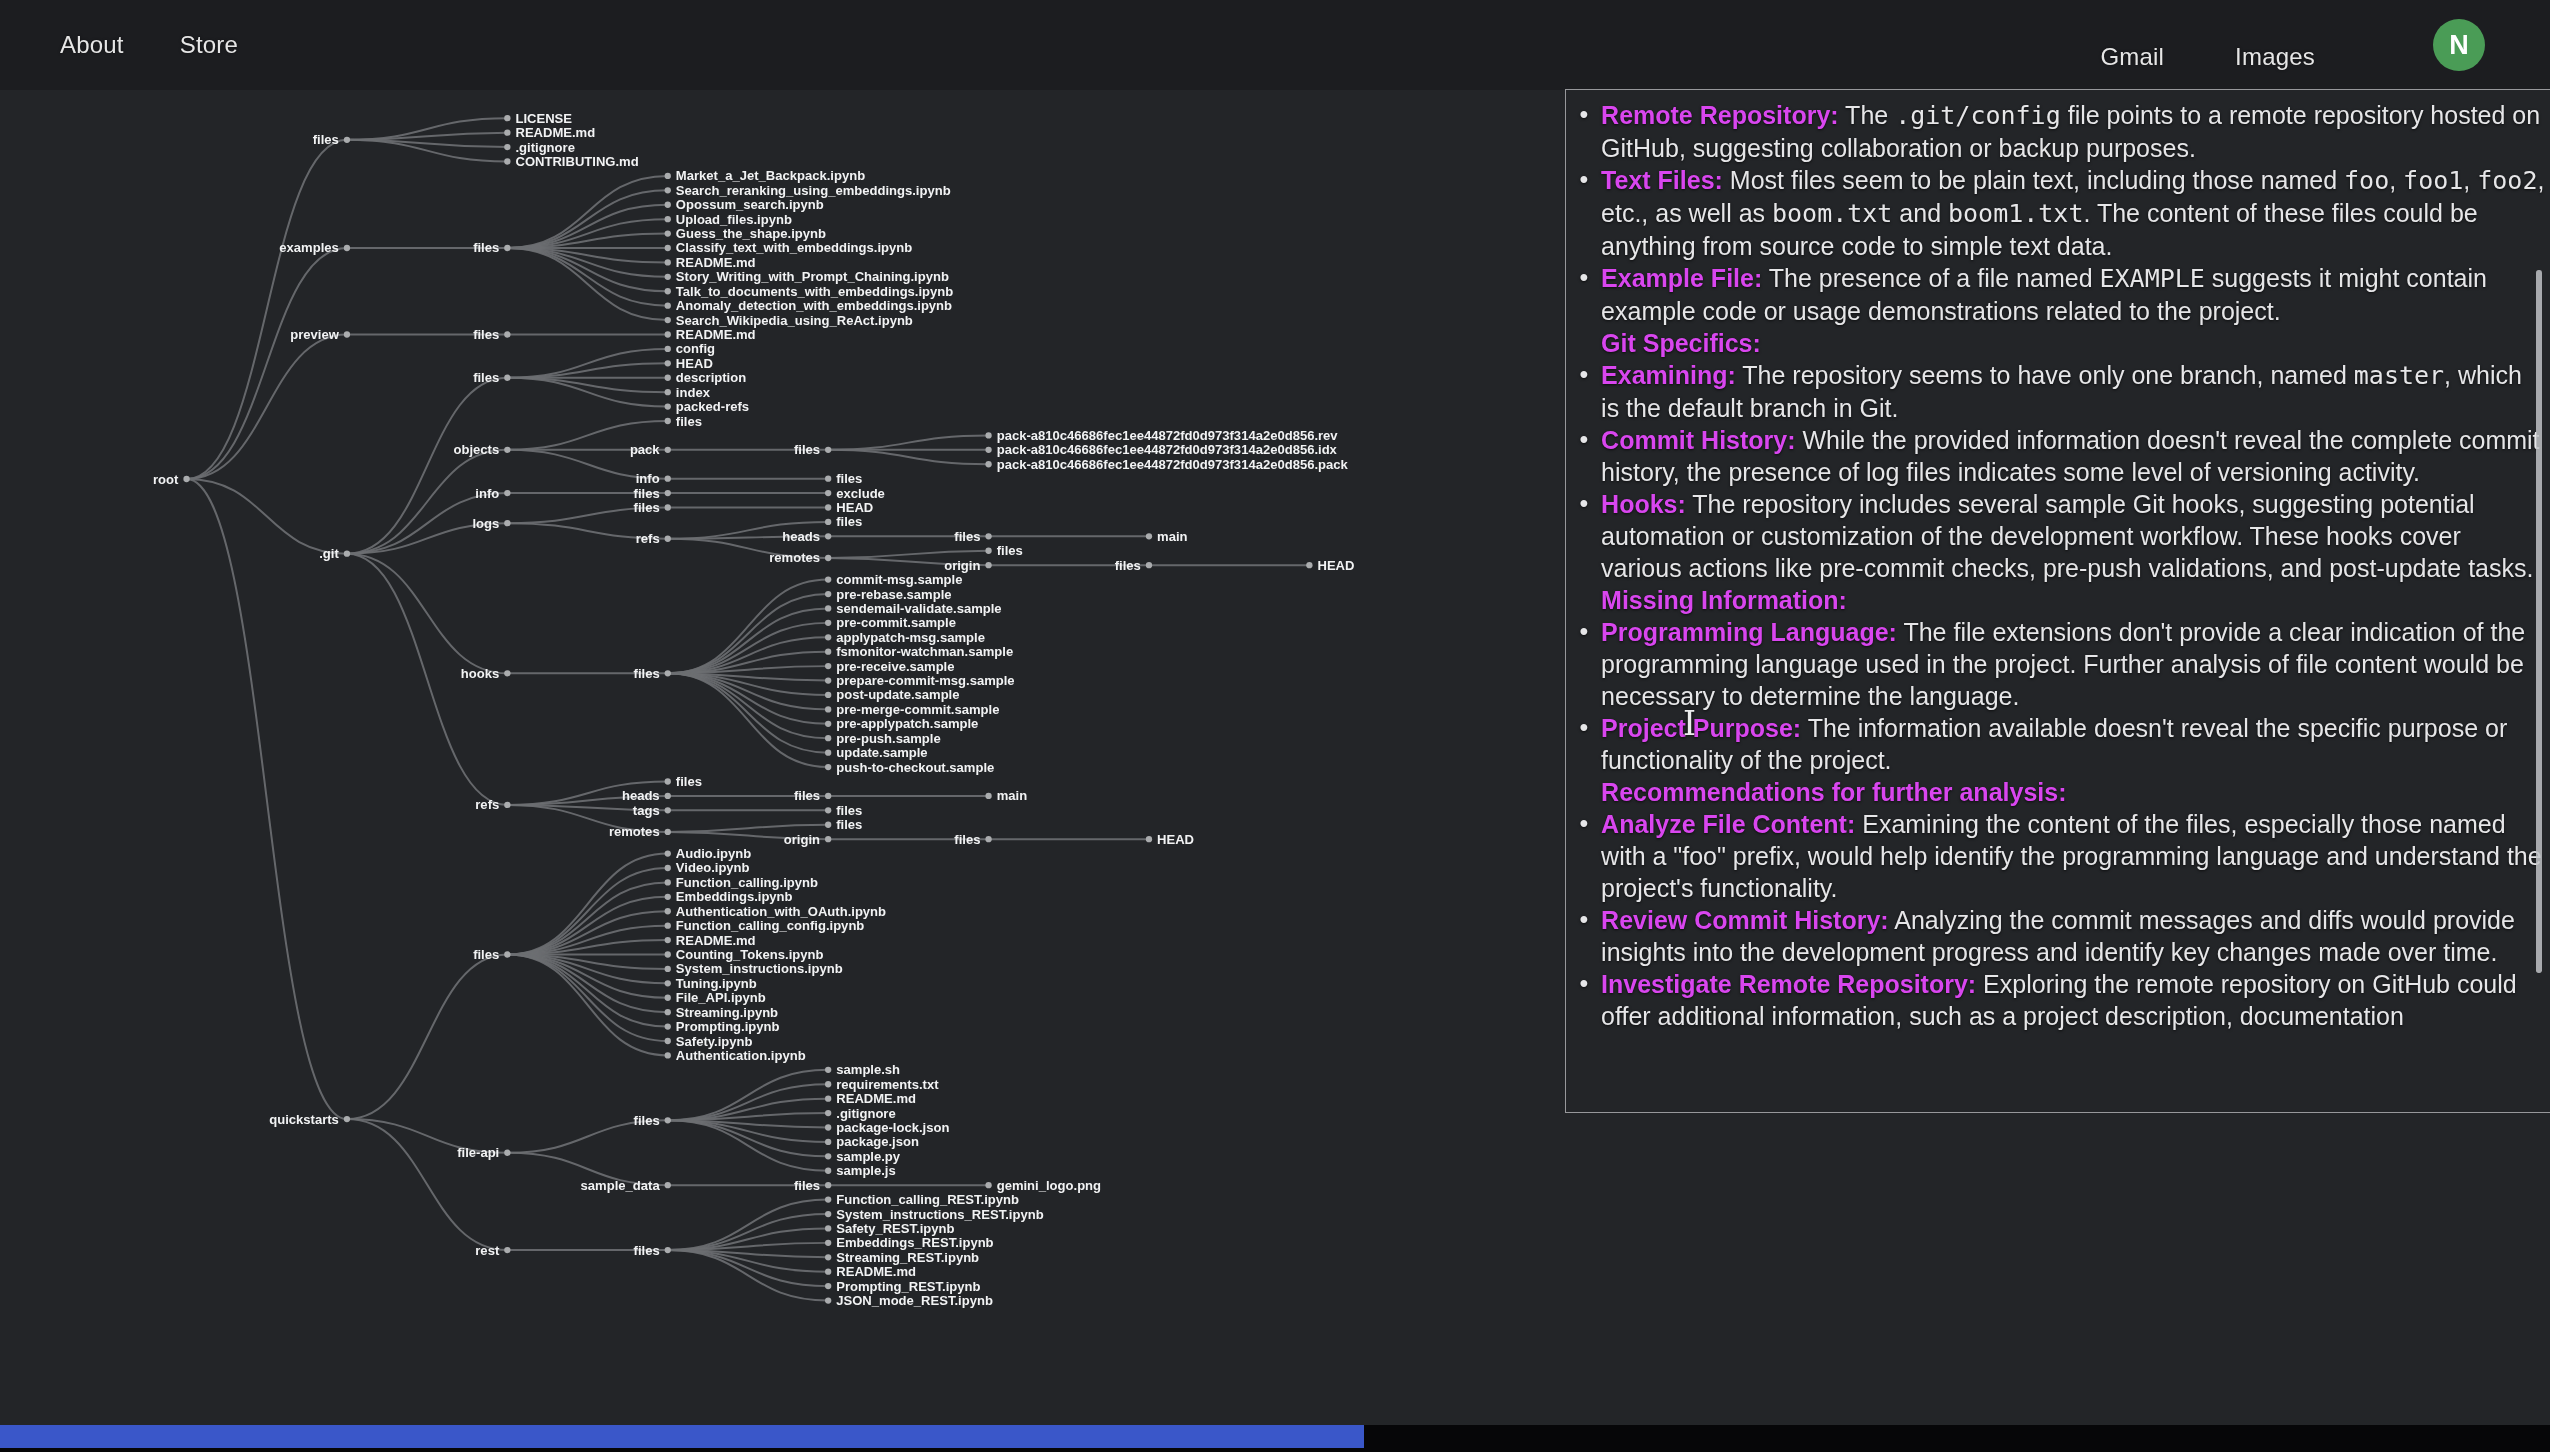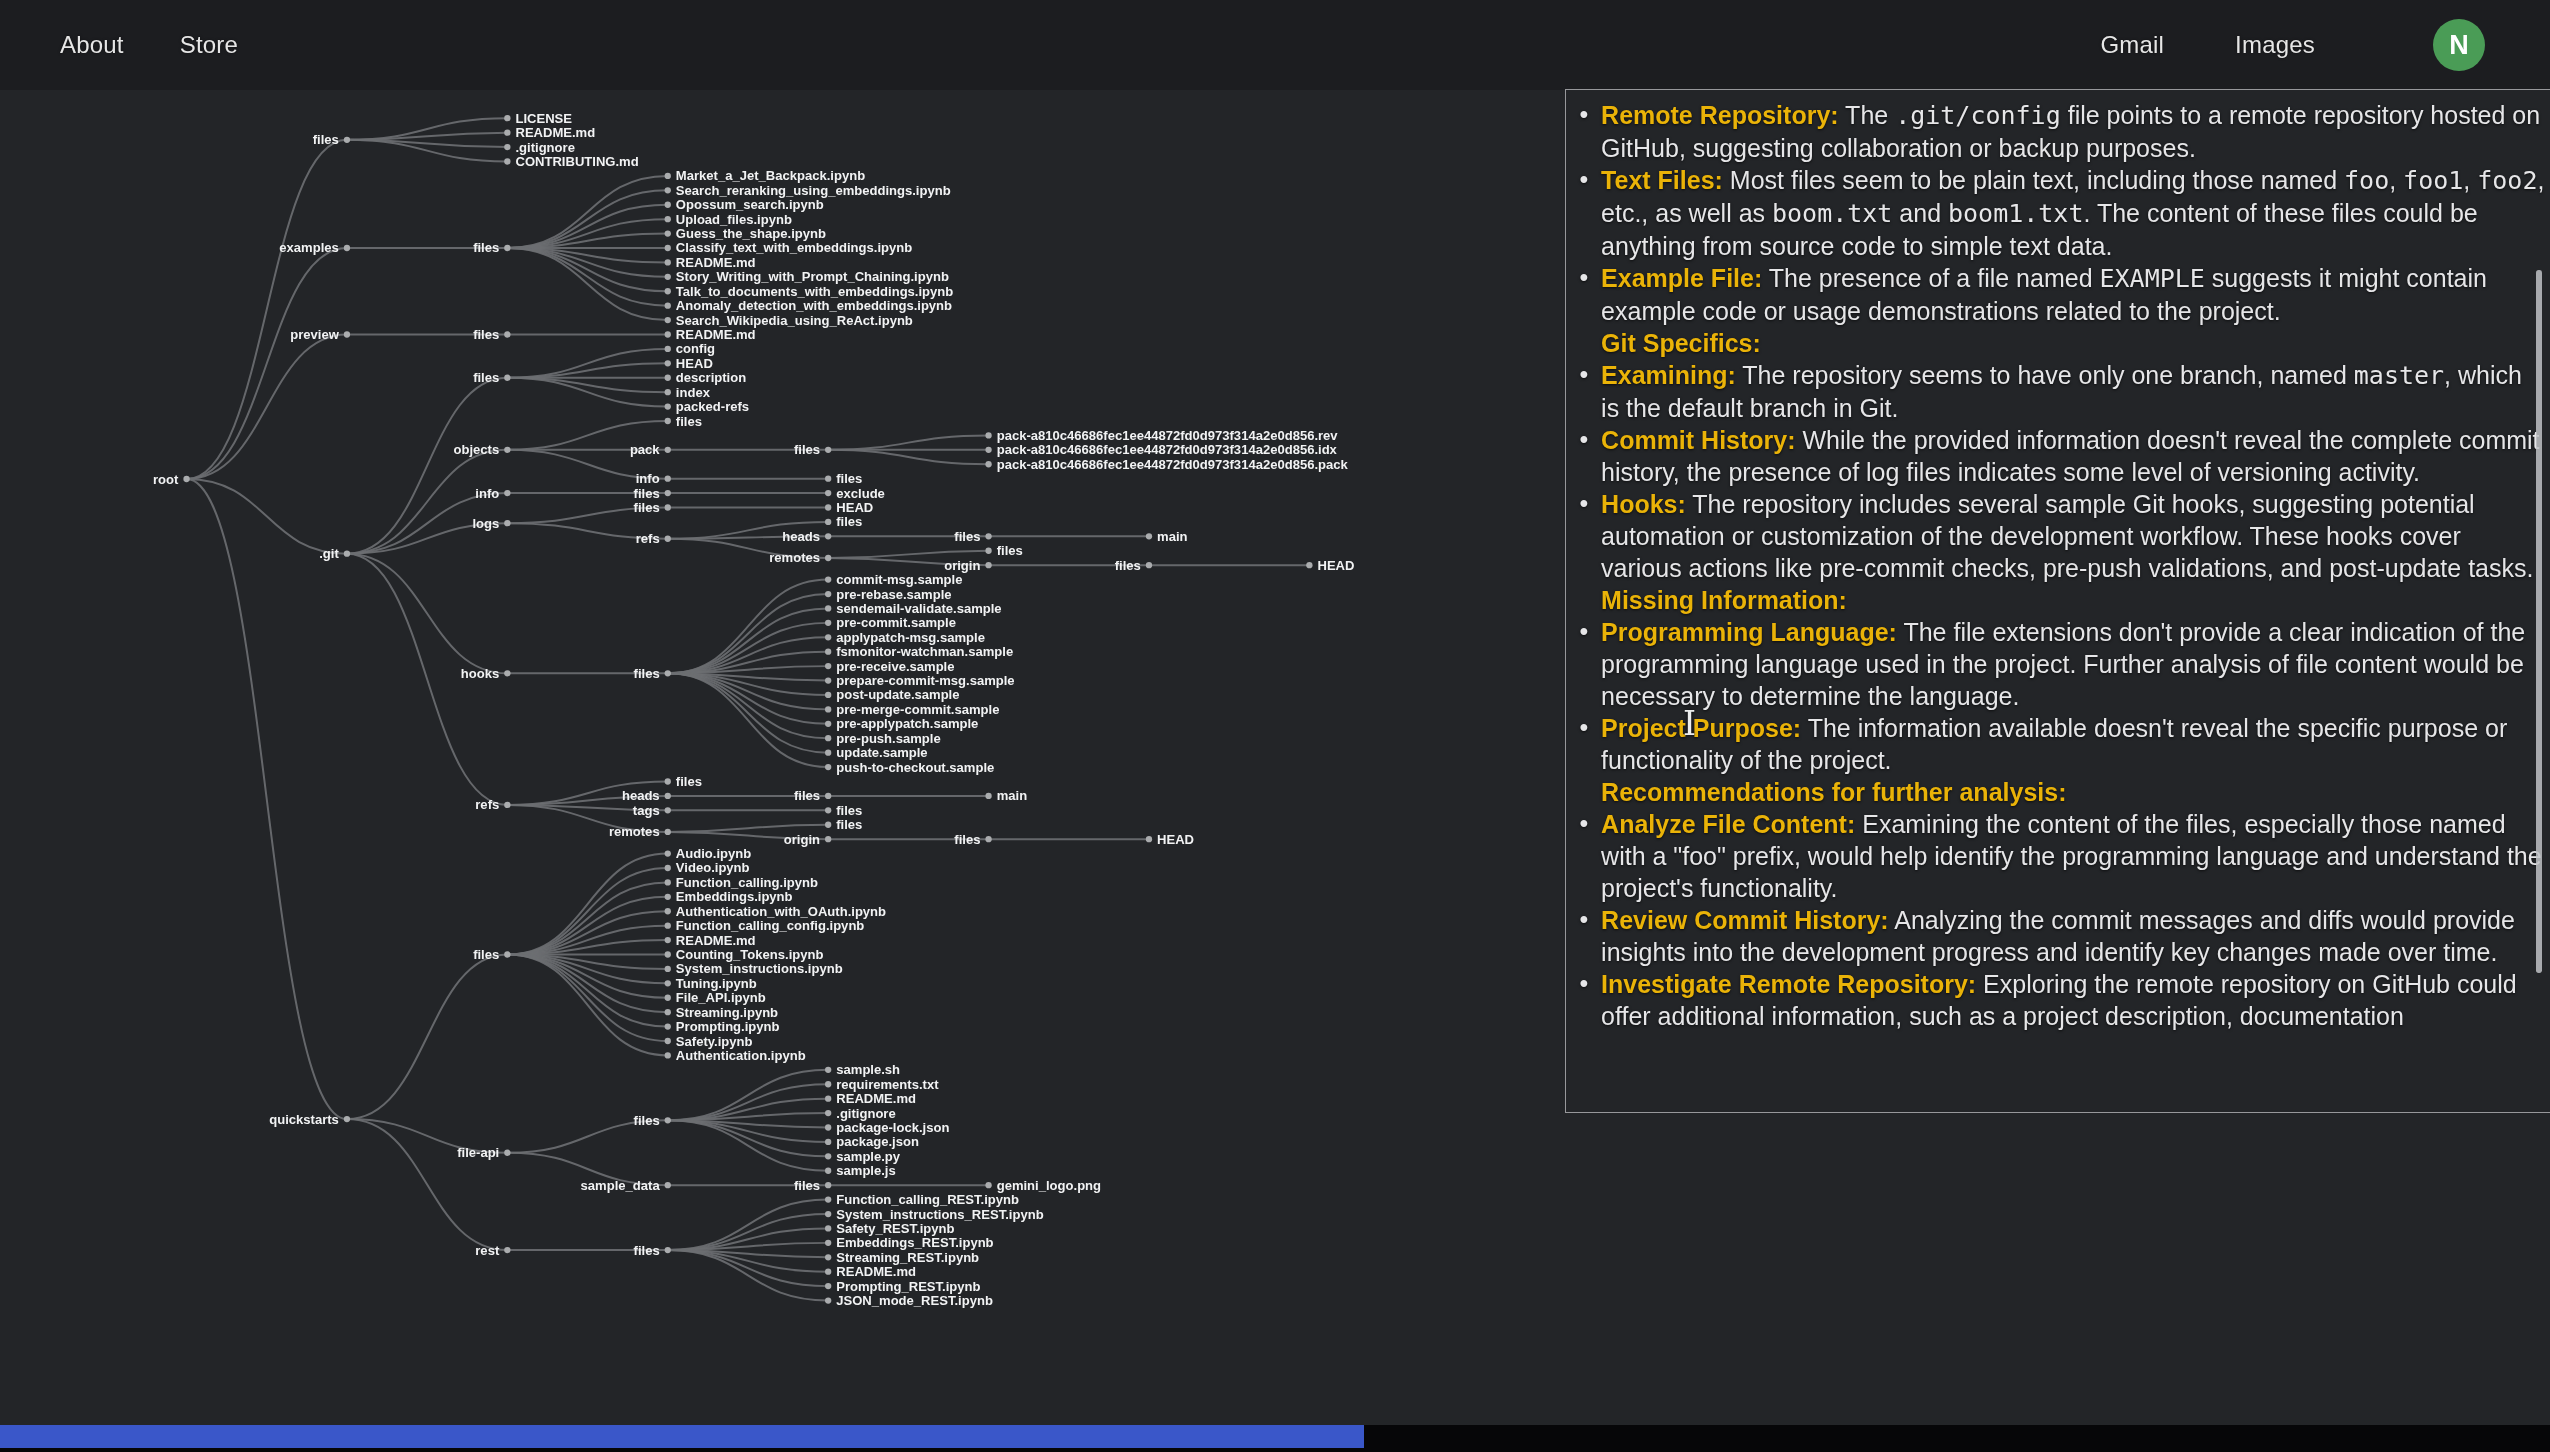--- a/index.html
+++ b/index.html
@@ -8,21 +8,21 @@
     background:#232528;
     font-family:"Liberation Sans", sans-serif;
   }
   
   .topbar{
     position:absolute;left:0;top:0;width:100%;height:90px;
     background:#1c1d20;box-sizing:border-box;
     display:flex;align-items:center;justify-content:space-between;
     padding:0 65px 0 60px;
   }
-  .nav-group{display:flex;align-items:center;gap:56px;}
+  .nav-group{display:flex;align-items:flex-end;gap:56px;}
   .nav-link{
     color:#e6e6e6;font-size:24px;letter-spacing:0.2px;cursor:pointer;
     text-shadow:0 0 2.7px rgba(0,0,0,.5);
   }
   .avatar{
     width:52px;height:52px;border-radius:50%;
     color:#fff;font-size:27px;font-weight:700;
     display:flex;align-items:center;justify-content:center;
     margin-left:47px;cursor:pointer;
   }
@@ -37,21 +37,21 @@
   
   .panel{
     position:absolute;left:1565px;top:89px;width:1006px;height:1024px;
     border:1.8px solid #97989b;box-sizing:border-box;
     padding:9px 23.4px 0 11.7px;overflow:hidden;
     color:#e6e6e8;font-size:25px;line-height:32px;
     text-shadow:0 0.9px 2.7px rgba(0,0,0,.7);
   }
   .panel-item{position:relative;padding-left:23.4px;}
   .panel-item .bullet{position:absolute;left:1.8px;top:-0.9px;}
-  .panel-item strong{color:#eab308;font-weight:700;}
+  .panel-item strong{color:#d946ef;font-weight:700;}
   .panel code{
     font-family:"DejaVu Sans Mono","Liberation Mono",monospace;
     font-size:25px;
   }
   .scroll-thumb{
     position:absolute;left:2536px;top:270px;width:6.3px;height:703px;
     background:#c0c2c5;border-radius:2.7px;opacity:.85;
   }
   
   .ibeam{

